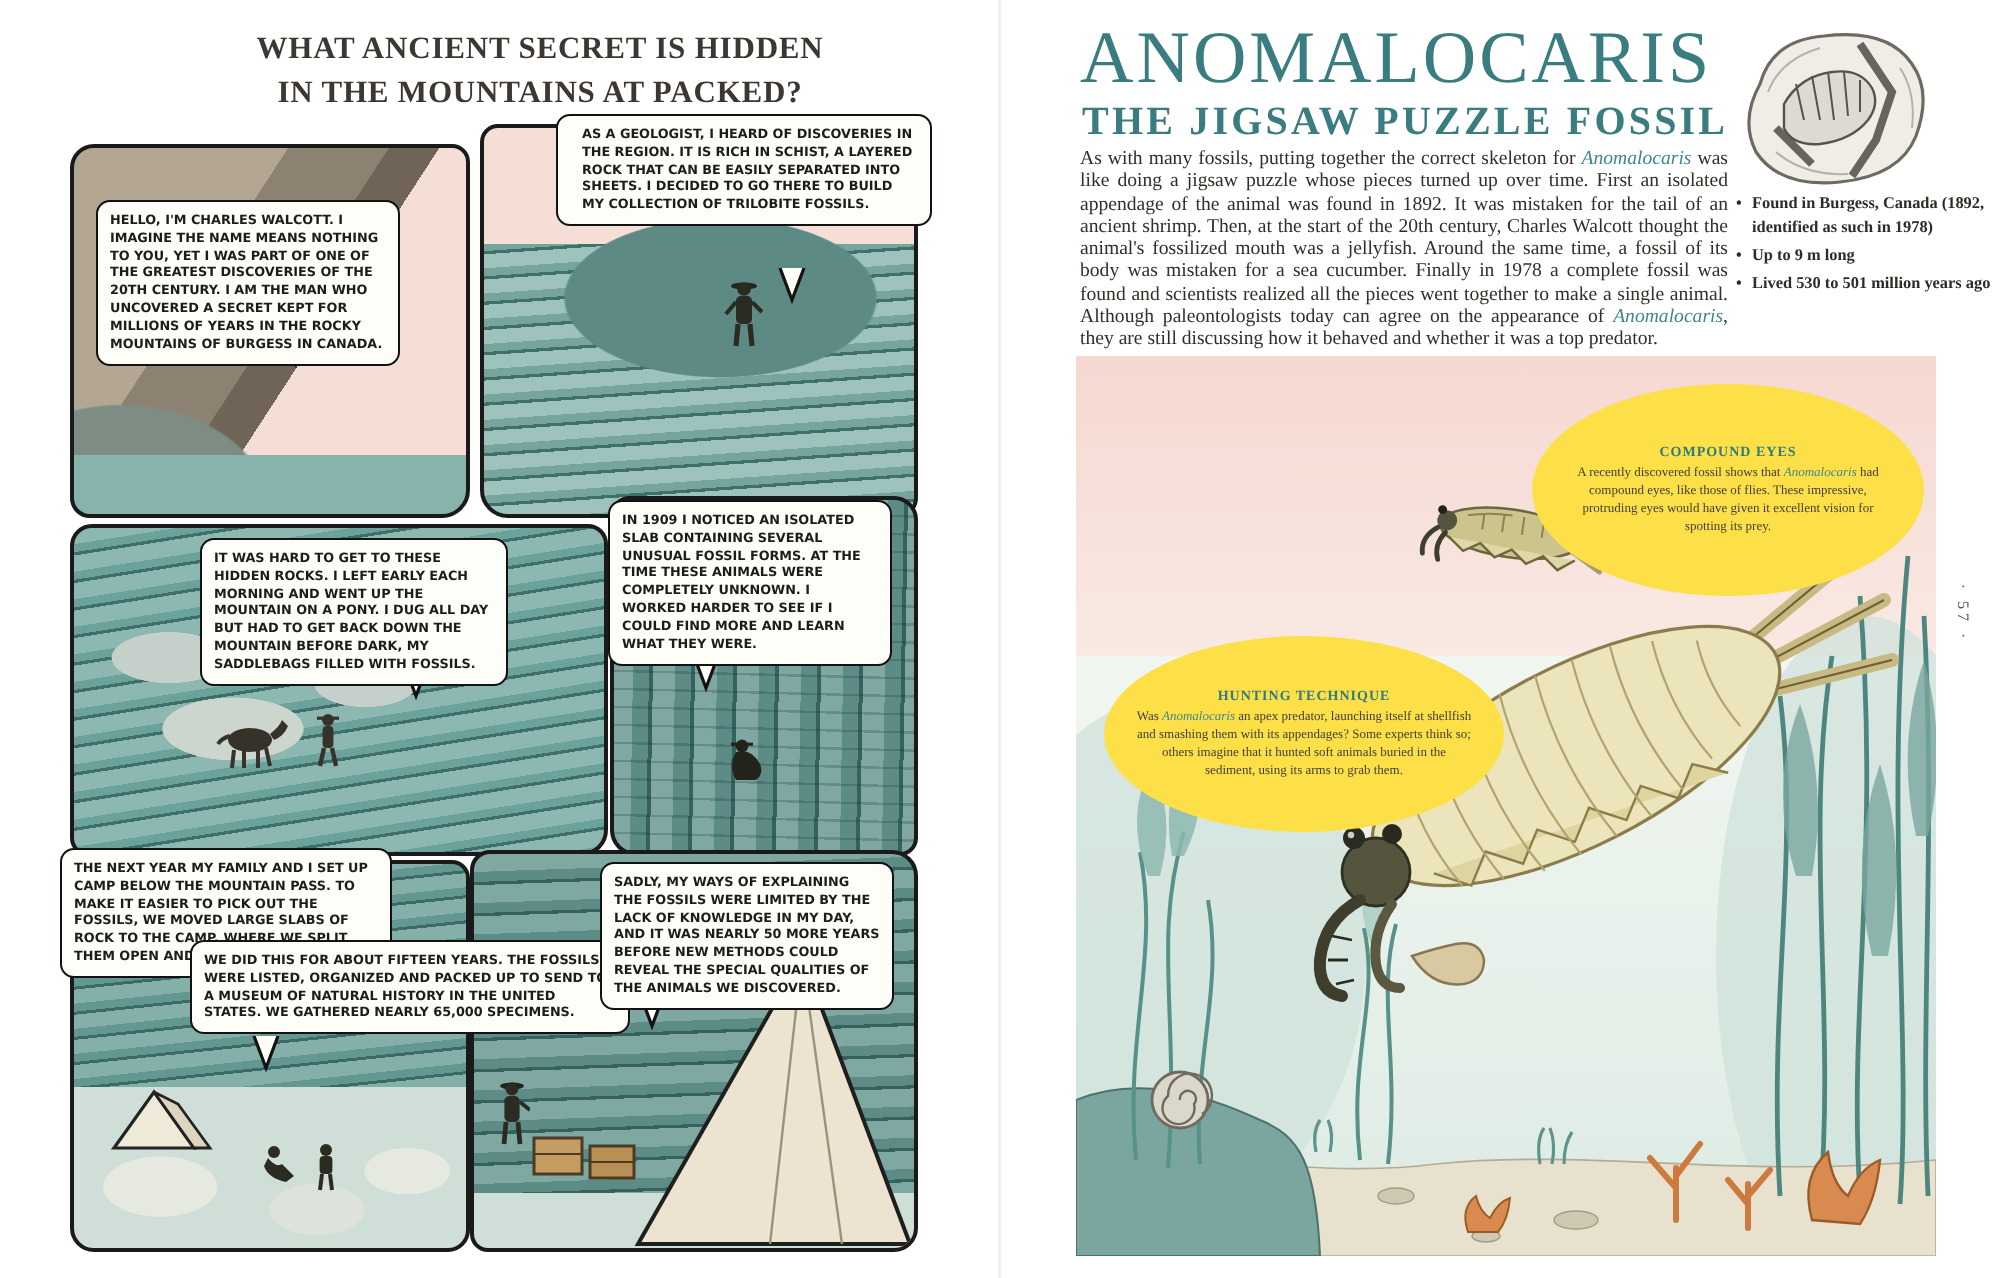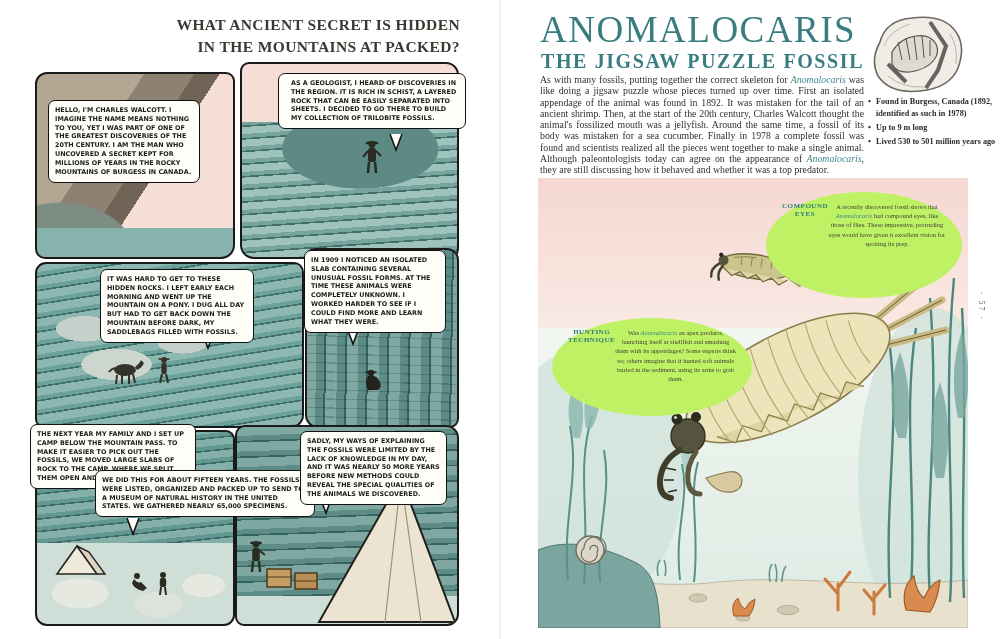--- a/index.html
+++ b/index.html
@@ -3,21 +3,21 @@
 <meta charset="utf-8">
 <style>
   html,body{margin:0;padding:0;background:#fff;}
   .spread{position:relative;width:1000px;height:639px;background:#ffffff;overflow:hidden;
           font-family:"Liberation Serif",serif;color:#2e2a26;}
   .gutter{position:absolute;left:499px;top:0;width:2px;height:639px;
           background:linear-gradient(to right,rgba(0,0,0,.08),rgba(0,0,0,.02));}
 
   
   .page-left{position:absolute;left:0;top:0;width:500px;height:639px;}
-  .l-title{position:absolute;left:80px;top:14px;width:380px;margin:0;text-align:right;
+  .l-title{position:absolute;left:80px;top:14px;width:380px;margin:0;text-align:center;
            font-size:15.5px;font-weight:700;letter-spacing:.4px;color:#3d3731;line-height:1.45;}
   .l-title span{display:block;}
 
   .panel{position:absolute;border:2.2px solid #1a1a1a;overflow:hidden;background:#8fb7b0;}
   .p1{left:35px;top:72px;width:196px;height:183px;border-radius:12px 9px 14px 10px;
       background:
         linear-gradient(to top,#86b3ac 0 16%,transparent 16%),
         radial-gradient(90% 70% at 12% 100%,#7e8d83 0 42%,transparent 43%),
         linear-gradient(123deg,#b3a692 0 34%,#8d8171 34% 50%,#6f6456 50% 58%,transparent 58%),
         #f4ded6;}
@@ -46,21 +46,21 @@
   .p6{left:235px;top:425px;width:220px;height:197px;border-radius:10px 13px 12px 9px;
       background:
         linear-gradient(to top,#cfdfd7 0 14%,transparent 14%),
         repeating-linear-gradient(178deg,#7fa8a2 0 9px,#5d8c86 9px 14px,#35625e 14px 15.6px);}
   .panel svg{position:absolute;}
 
   .caption{position:absolute;background:#fffdf7;border:1.7px solid #121212;border-radius:7px;
            padding:5px 6px;font-family:"DejaVu Sans",sans-serif;font-weight:700;
            font-size:6.4px;line-height:1.38;color:#1c1c1c;z-index:5;}
   .c1{left:48px;top:100px;width:138px;}
-  .c2{left:278px;top:73px;width:168px;padding-left:12px;}
+  .c2{left:278px;top:57px;width:168px;padding-left:12px;}
   .c3{left:100px;top:269px;width:140px;}
   .c4{left:304px;top:250px;width:128px;}
   .c5{left:30px;top:424px;width:152px;}
   .c6{left:95px;top:470px;width:206px;}
   .c7{left:300px;top:431px;width:133px;}
   .tail{position:absolute;width:16px;height:18px;z-index:4;}
 
   
   .page-right{position:absolute;left:500px;top:0;width:500px;height:639px;}
   .r-title{position:absolute;left:40px;top:8px;margin:0;font-size:37px;font-weight:400;
@@ -71,21 +71,21 @@
            line-height:11.3px;text-align:justify;color:#332e28;}
   .taxon{font-style:italic;color:#3f878b;}
   .fossil-inset{position:absolute;left:366px;top:12px;}
   .facts{position:absolute;left:368px;top:96px;width:130px;margin:0;padding:0;list-style:none;
          font-size:8.2px;line-height:1.45;color:#2f2b26;}
   .facts li{position:relative;padding-left:8px;margin-bottom:2px;font-weight:bold;}
   .facts li::before{content:"•";position:absolute;left:0;top:0;}
 
   .illus{position:absolute;left:38px;top:178px;width:430px;height:450px;}
   .illus > svg{position:absolute;left:0;top:0;}
-  .bubble{position:absolute;background:#bef264;border-radius:50%;display:flex;
+  .bubble{position:absolute;background:#fde047;border-radius:50%;display:flex;flex-direction:column;
           justify-content:center;text-align:center;padding:10px 16px;box-sizing:border-box;z-index:6;}
   .b-eyes{left:228px;top:14px;width:196px;height:106px;}
   .b-hunt{left:14px;top:140px;width:200px;height:98px;}
   .b-head{font-size:7px;font-weight:700;letter-spacing:.5px;color:#2f7b7e;margin-bottom:2px;}
   .b-body{font-size:6.5px;line-height:1.42;color:#44403a;margin:0;}
   .pageno{position:absolute;right:4px;top:302px;transform:rotate(90deg);transform-origin:center;
           font-size:8px;color:#5a564e;letter-spacing:2px;}
 </style>
 </head>
 <body>

